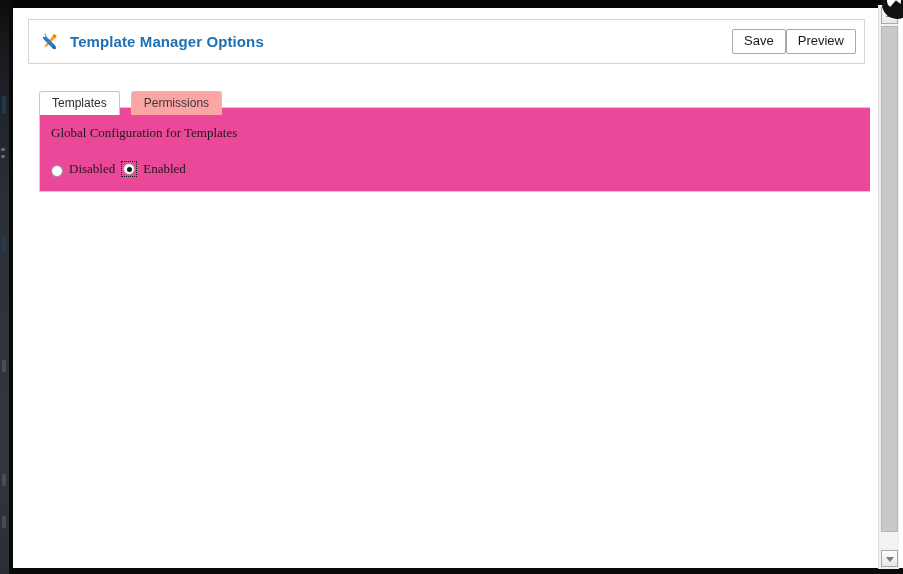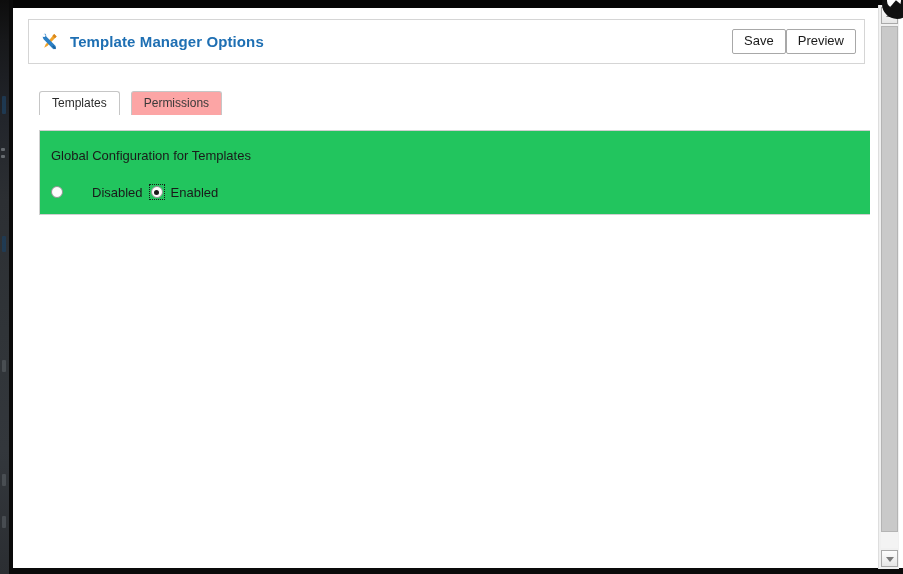--- a/index.html
+++ b/index.html
@@ -169,27 +169,28 @@
     background: #fca5a5;
     color: #3a3a3a;
     margin-left: 3px;
     z-index: 1;
   }
 
   
   .content-panel {
     position: absolute;
     left: 26px;
-    top: 122px;
+    top: 99px;
     width: 836px;
     height: 85px;
-    background: #22c55e;
+    background: #ec4899;
     border: 1px solid #cfcfcf;
     box-sizing: border-box;
     z-index: 2;
+    font-family: Liberation Serif, serif;
   }
   .section-label {
     position: absolute;
     left: 11px;
     top: 17px;
     font-size: 13px;
     color: #1a1a1a;
     white-space: nowrap;
   }
   .field-row {
@@ -200,23 +201,22 @@
     align-items: center;
     white-space: nowrap;
   }
   .field-label {
     font-size: 13px;
     color: #1a1a1a;
     margin-right: 17px;
   }
   .radio-opt {
     display: inline-flex;
-    align-items: center;
+    align-items: flex-end;
     cursor: pointer;
-    gap: 23px;
   }
   .radio {
     width: 12px;
     height: 12px;
     border-radius: 50%;
     border: 1px solid #949494;
     background: #fdfdfd;
     box-sizing: border-box;
     position: relative;
     display: inline-block;

